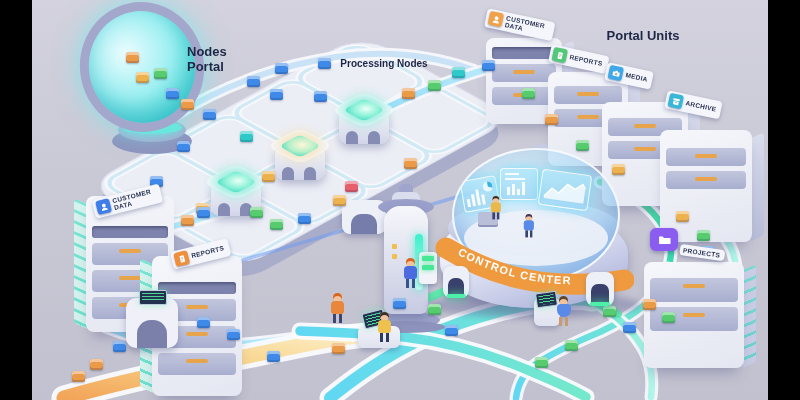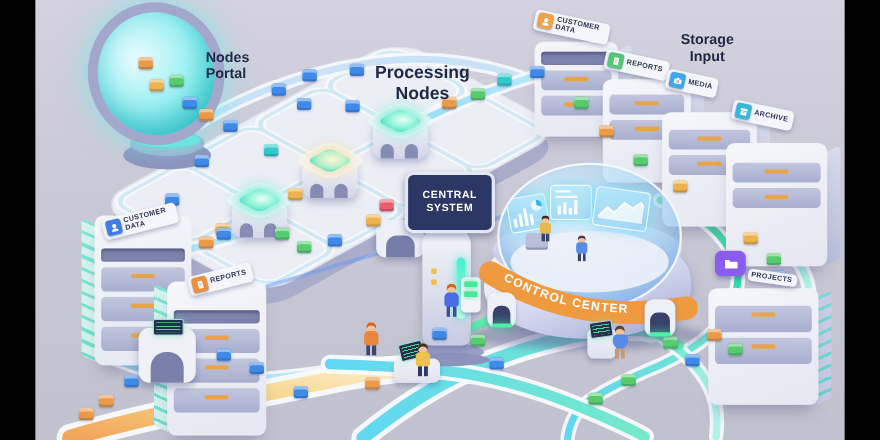--- a/index.html
+++ b/index.html
@@ -339,24 +339,20 @@
       <svg viewBox="0 0 12 10" width="13" height="11">
           <path d="M1 2.2h3.4l1 1.3H11a.6.6 0 0 1 .6.6v4.3a.8.8 0 0 1-.8.8H1.8a.8.8 0 0 1-.8-.8z" fill="#fff"></path>
         </svg>
     </span>
     <div class="tag rot8" style="top:-18px;left:36px">
       <span class="tgt">PROJECTS</span>
     </div>
   </div>
 
   <div class="lay" style="left:403px;top:204px;width:6px;height:14px;background:#c6cade;"></div>
-  <div class="lay" style="left:368px;top:156px;width:76px;height:50px;background:#2c3766;border:3px solid #e3e7f4;border-radius:8px;
-       box-shadow:0 3px 6px rgba(50,60,110,.4);display:flex;align-items:center;justify-content:center;z-index:5;">
-    <span style="width:56px;text-align:center;color:#fff;font:700 9.5px/1.3 'Liberation Sans',sans-serif;letter-spacing:.6px;">CENTRAL SYSTEM</span>
-  </div>
   <div class="lay" style="left:372px;top:312px;width:68px;height:16px;border-radius:50%;background:#9aa0c8;"></div>
   <div class="lay" style="left:367px;top:321px;width:78px;height:12px;border-radius:50%;background:#8d93bd;"></div>
   <div class="lay" style="left:399px;top:184px;width:14px;height:12px;background:#9fa5cc;border-radius:5px;"></div>
   <div class="lay" style="left:392px;top:192px;width:28px;height:16px;background:#dadded;border-radius:8px 8px 12px 12px;"></div>
   <div class="lay" style="left:378px;top:199px;width:56px;height:16px;border-radius:50%;background:#9aa0ca;"></div>
   <div class="lay" style="left:384px;top:206px;width:44px;height:108px;background:linear-gradient(180deg,#f6f7fb,#c7cbe2);border-radius:16px 16px 8px 8px;box-shadow:0 4px 8px rgba(70,78,130,.35);">
     <i style="position:absolute;right:5px;top:28px;width:8px;height:56px;border-radius:4px;background:linear-gradient(#3ef0cc,#b8fbea);box-shadow:0 0 8px rgba(62,240,204,.9);"></i>
     <i style="position:absolute;left:8px;top:38px;width:5px;height:5px;background:#eec050;border-radius:1px;"></i>
     <i style="position:absolute;left:8px;top:48px;width:5px;height:5px;background:#eec050;border-radius:1px;"></i>
   </div>
@@ -503,18 +499,18 @@
   <i class="cb c-b" style="left:393px;top:298px"></i>
   <i class="cb c-g" style="left:428px;top:304px"></i>
   <i class="cb c-b" style="left:445px;top:325px"></i>
   <i class="cb c-b" style="left:542px;top:311px"></i>
   <i class="cb c-g" style="left:603px;top:306px"></i>
   <i class="cb c-b" style="left:623px;top:322px"></i>
   <i class="cb c-g" style="left:565px;top:340px"></i>
   <i class="cb c-g" style="left:535px;top:357px"></i>
 
   <div class="biglbl" style="left:187px;top:44px;width:62px;">Nodes Portal</div>
-  <div class="biglbl" style="left:332px;top:58px;width:104px;text-align:center;font-size:16px;">Processing Nodes</div>
-  <div class="biglbl" style="left:604px;top:28px;width:78px;text-align:center;">Storage Input</div>
+  <div class="biglbl" style="left:332px;top:58px;width:104px;text-align:center;font-size:10px;">Processing Nodes</div>
+  <div class="biglbl" style="left:604px;top:28px;width:78px;text-align:center;">Portal Units</div>
 
   <div class="bar" style="left:0"></div>
   <div class="bar" style="left:768px"></div>
 </div>
 
 </body></html>

